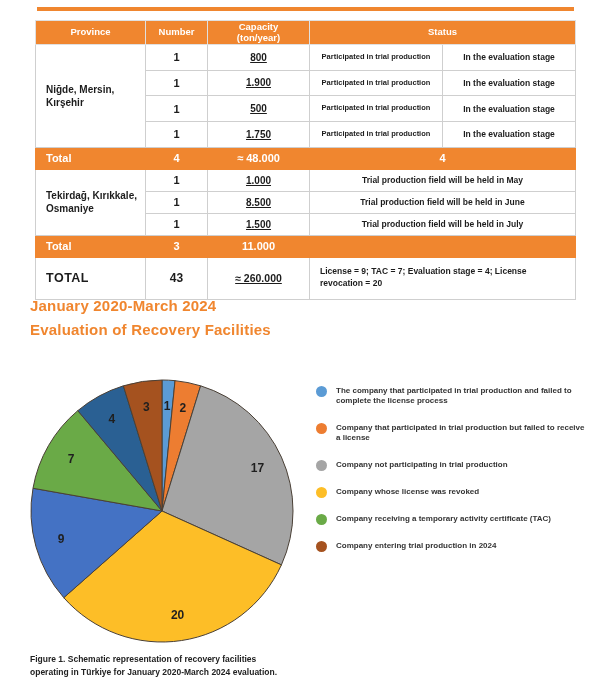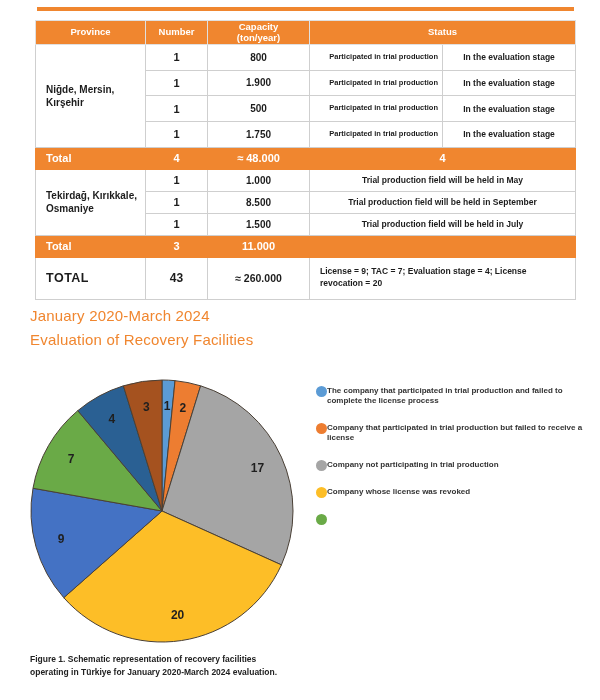--- a/index.html
+++ b/index.html
@@ -11,41 +11,41 @@
 
   table.data-table { position:absolute; left:35px; top:20px; width:540px; border-collapse:collapse; table-layout:fixed; }
   .data-table th, .data-table td { border:1px solid #cfcfcf; vertical-align:middle; text-align:center; color:#1c1c1c; }
   .data-table th {
     background:#F0862F; color:#ffffff; font-size:9.5px; font-weight:700;
     height:24px; white-space:pre-line; line-height:1.15; border-color:#e0e0e0;
   }
   tr.data-row { height:22px; }
   td.province { text-align:left; padding-left:10px; font-weight:700; font-size:10px; line-height:1.3; }
   td.num  { font-size:11px; font-weight:700; }
-  td.cap  { font-size:10px; font-weight:700; }
-  td.status-small { font-size:7.5px; font-weight:700; line-height:1.15; padding:8px 4px;text-align:right; }
+  td.cap  { font-size:10px; font-weight:700;text-decoration:underline; }
+  td.status-small { font-size:7.5px; font-weight:700; line-height:1.15; padding:8px 4px; }
   td.status-eval  { font-size:8.5px; font-weight:600; }
   td.status-wide  { font-size:8.5px; font-weight:600; }
   tr.total-row { height:22px; }
   tr.total-row td { background:#F0862F; color:#ffffff; font-weight:700; font-size:11px; border-color:#F0862F; }
   tr.total-row td.t-label { text-align:left; padding-left:10px; }
   tr.grand-row { height:42px; }
   tr.grand-row td { font-weight:700; }
   tr.grand-row td.g-label { font-size:12.5px; text-align:left; padding-left:10px; letter-spacing:0.5px; }
   tr.grand-row td.num { font-size:12px; }
   tr.grand-row td.cap { font-size:10.5px; }
   tr.grand-row td.license { font-size:8.5px; font-weight:600; text-align:left; padding:3px 10px; line-height:1.4; }
 
-  .section-title { position:absolute; left:30px; top:304px; color:#F0862F; font-size:15px; font-weight:400; line-height:24px; letter-spacing:0.2px; }
+  .section-title { position:absolute; left:30px; top:294px; color:#F0862F; font-size:15px; font-weight:700; line-height:24px; letter-spacing:0.2px; }
 
   .pie-wrap { position:absolute; left:20px; top:370px; width:285px; height:282px; }
   .slice-label { font-family:"Liberation Sans","DejaVu Sans",sans-serif; font-size:12px; font-weight:700; fill:#1f1f1f; }
 
   .legend { position:absolute; left:316px; top:386px; width:270px; display:flex; flex-direction:column; }
-  .legend-item { display:flex; align-items:flex-start; margin-bottom:16px; }
+  .legend-item { display:flex; align-items:flex-start; gap:9px; margin-bottom:16px; }
   .legend-dot { width:11px; height:11px; border-radius:50%; flex-shrink:0; margin-top:0; background:#999; }
   .legend-text { font-size:8px; font-weight:600; color:#333; line-height:1.3; }
 
   .caption { position:absolute; left:30px; top:653px; width:260px; font-size:8.5px; font-weight:600; color:#222; line-height:1.55; }
 </style>
 </head>
 <body>
 
 <div class="page">
 
@@ -102,21 +102,21 @@
       </tr>
       <tr class="data-row">
         <td rowspan="3" class="province">Tekirdağ, Kırıkkale, Osmaniye</td>
         <td class="num">1</td>
         <td class="cap">1.000</td>
         <td colspan="2" class="status-wide">Trial production field will be held in May</td>
       </tr>
       <tr class="data-row">
         <td class="num">1</td>
         <td class="cap">8.500</td>
-        <td colspan="2" class="status-wide">Trial production field will be held in September</td>
+        <td colspan="2" class="status-wide">Trial production field will be held in June</td>
       </tr>
       <tr class="data-row">
         <td class="num">1</td>
         <td class="cap">1.500</td>
         <td colspan="2" class="status-wide">Trial production field will be held in July</td>
       </tr>
       <tr class="total-row">
         <td class="t-label">Total</td>
         <td>3</td>
         <td>11.000</td>
@@ -169,18 +169,23 @@
     <div class="legend-item">
       <span class="legend-dot" style="background: rgb(165, 165, 165);"></span>
       <span class="legend-text">Company not participating in trial production</span>
     </div>
     <div class="legend-item">
       <span class="legend-dot" style="background: rgb(253, 190, 39);"></span>
       <span class="legend-text">Company whose license was revoked</span>
     </div>
     <div class="legend-item">
       <span class="legend-dot" style="background: rgb(106, 170, 71);"></span>
+      <span class="legend-text">Company receiving a temporary activity certificate (TAC)</span>
+    </div>
+    <div class="legend-item">
+      <span class="legend-dot" style="background: rgb(165, 82, 31);"></span>
+      <span class="legend-text">Company entering trial production in 2024</span>
     </div>
   </div>
 
   <p class="caption">Figure 1. Schematic representation of recovery facilities operating in Türkiye for January 2020-March 2024 evaluation.</p>
 
 </div>
 
 </body></html>

